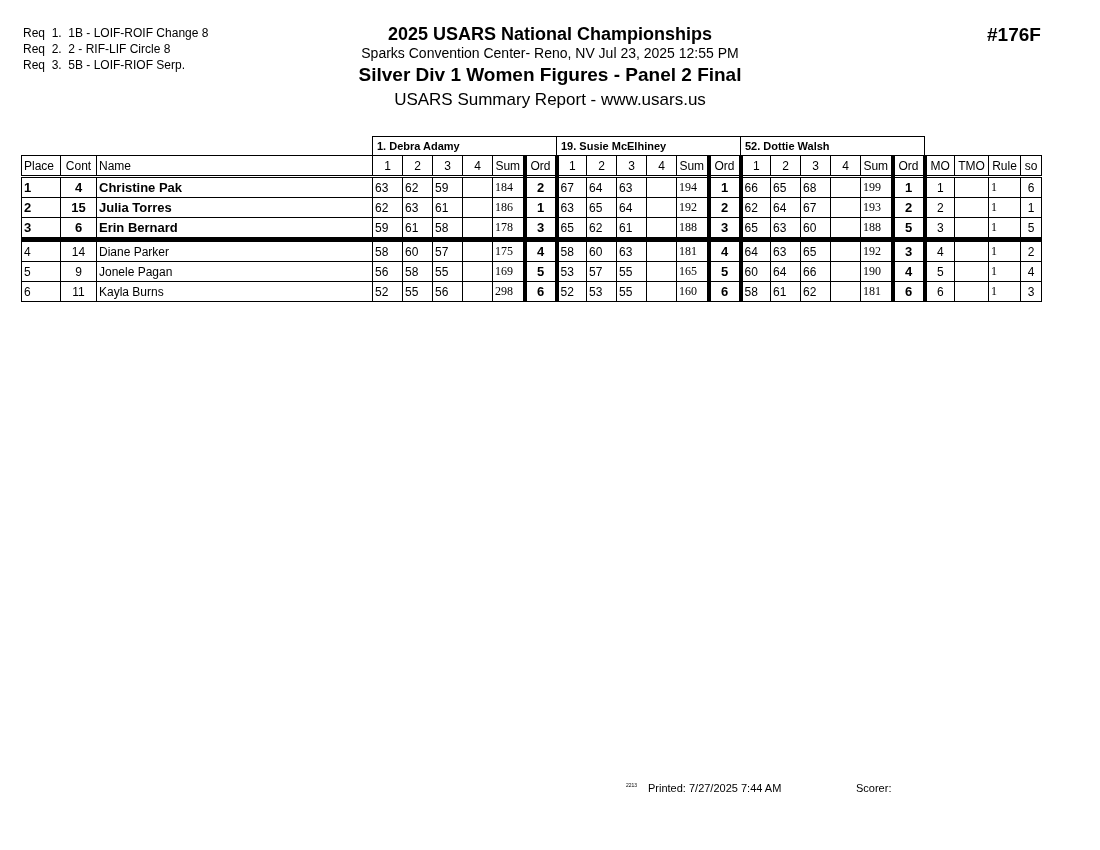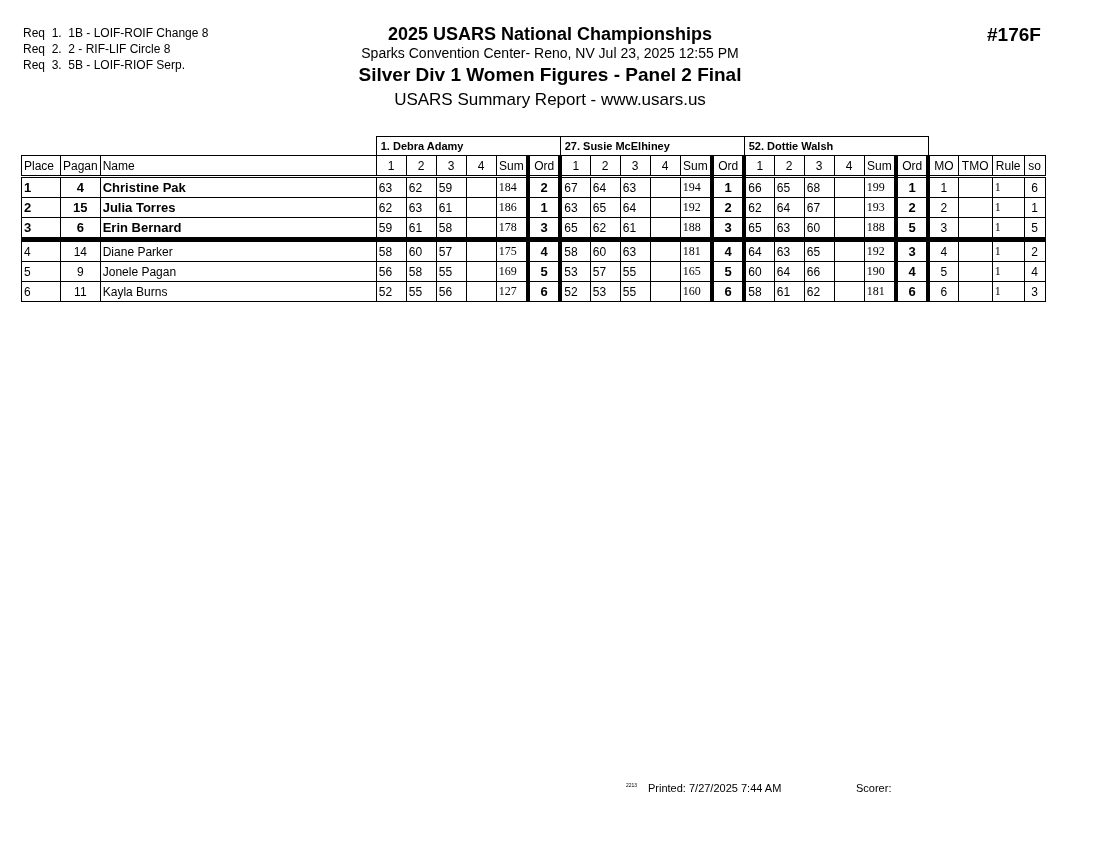--- a/index.html
+++ b/index.html
@@ -72,27 +72,27 @@
       <col style="width:32px">
     <col style="width:30px">
       <col style="width:34px">
       <col style="width:32px">
       <col style="width:21px">
   </colgroup>
   <tbody>
       <tr class="judges">
     <td class="blank" colspan="3"></td>
     <td class="jname" colspan="6">1.  Debra Adamy</td>
-    <td class="jname" colspan="6">27.  Susie McElhiney</td>
+    <td class="jname" colspan="6">19.  Susie McElhiney</td>
     <td class="jname" colspan="6">52.  Dottie Walsh</td>
     <td class="blank" colspan="4"></td>
   </tr>
   <tr class="colhdr">
     <td class="l">Place</td>
-    <td class="c">Pagan</td>
+    <td class="c">Cont</td>
     <td class="l">Name</td>
 
     <td class="c">1</td>
     <td class="c">2</td>
     <td class="c">3</td>
     <td class="c">4</td>
     <td class="c">Sum</td>
     <td class="c" style="border-left:4px solid #000">Ord</td>
 
     <td class="c jstart">1</td>
@@ -256,21 +256,21 @@
   </tr>
 
   <tr>
     <td class="place l">6</td>
     <td class="cont c">11</td>
     <td class="name l">Kayla Burns</td>
     <td class="l">52</td>
     <td class="l">55</td>
     <td class="l">56</td>
     <td class="l"></td>
-    <td class="r">127</td>
+    <td class="r">298</td>
     <td class="ord">6</td>
     <td class="l jstart">52</td>
     <td class="l">53</td>
     <td class="l">55</td>
     <td class="l"></td>
     <td class="r">160</td>
     <td class="ord">6</td>
     <td class="l jstart">58</td>
     <td class="l">61</td>
     <td class="l">62</td>

